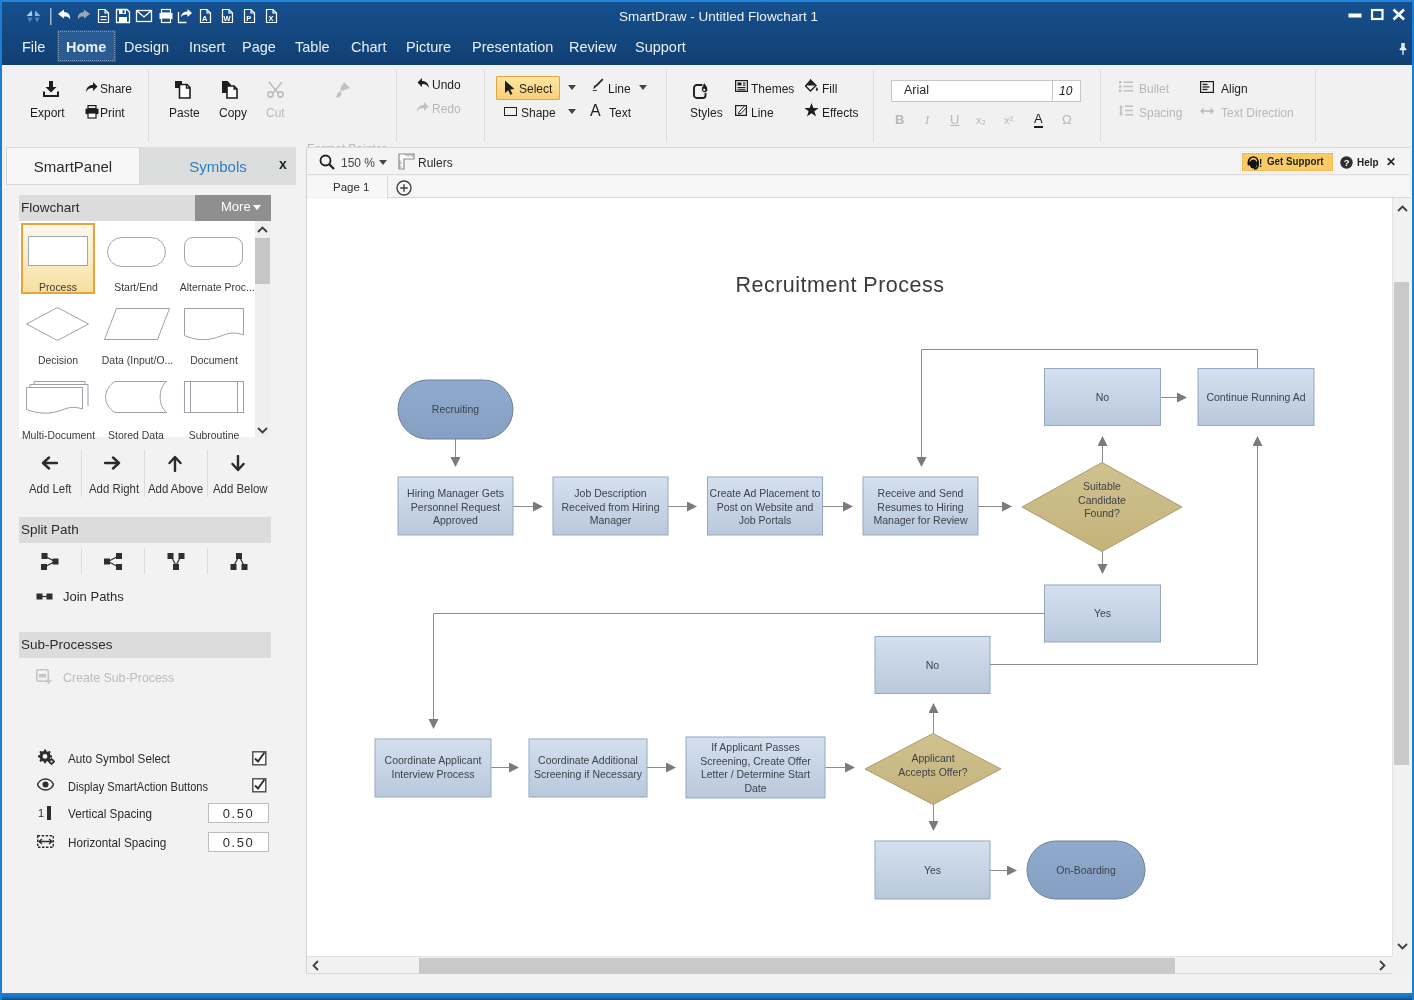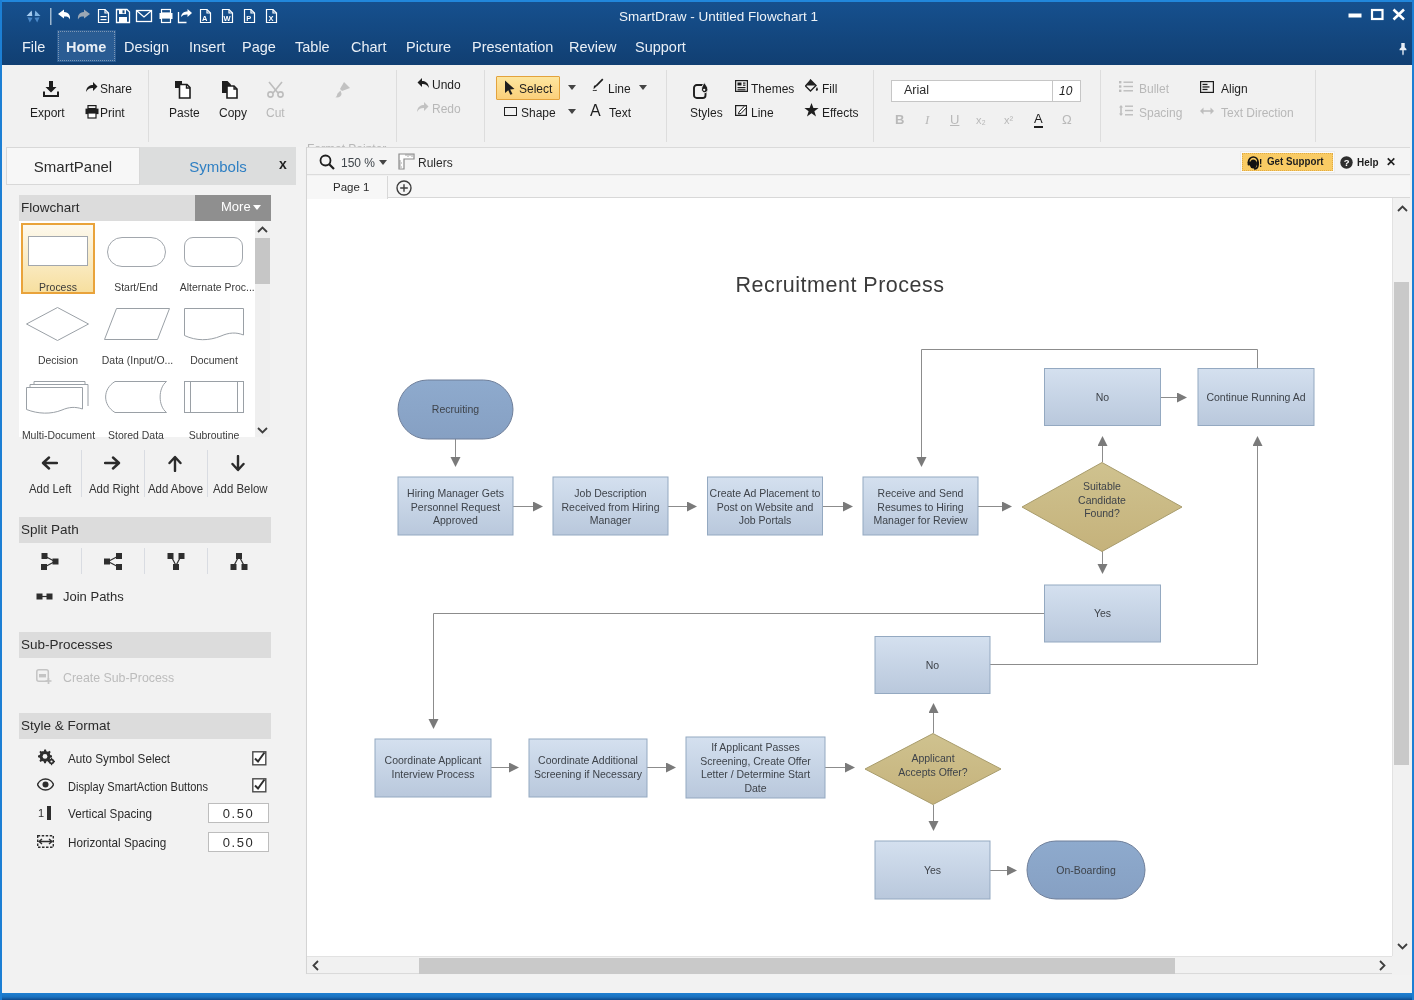--- a/index.html
+++ b/index.html
@@ -457,21 +457,20 @@
     <div class="abs" style="left:63px; top:442px; font-size:13px; color:#2b2b2b;">Join Paths</div>
 
     <div class="abs phead" style="top:485px;">Sub-Processes</div>
     <svg class="abs" style="left:36px; top:522px;" width="17" height="16" viewBox="0 0 17 16">
         <rect x="0.8" y="0.8" width="11.5" height="11.5" rx="2" fill="none" stroke="#c4c4c4" stroke-width="1.5"></rect>
         <rect x="3" y="5" width="7" height="3.4" fill="#c4c4c4"></rect>
         <path d="M12.5 9 L12.5 15 M9.5 12 L15.5 12" stroke="#c4c4c4" stroke-width="1.7"></path>
       </svg>
     <div class="abs" style="left:63px; top:523px; font-size:13px; color:#bcbcbc; transform:scaleX(.95); transform-origin:0 50%;">Create Sub-Process</div>
 
-    <div class="abs phead" style="top:566px;">Style &amp; Format</div>
     <svg class="abs" style="left:36px; top:602px;" width="19" height="17" viewBox="0 0 19 17">
         <g fill="#2e2e2e">
           <path d="M6 2.2 L7.8 2.2 L8.3 0.5 L10 0.5 L10.4 2.2 L12 2.8 L13.5 1.8 L14.7 3 L13.8 4.5 L14.3 6 L16 6.5 L16 8.2 L14.3 8.7 L13.7 10.2 L14.6 11.7 L13.4 12.9 L12 12 L10.3 12.6 L9.9 14.3 L8.2 14.3 L7.7 12.6 L6 11.9 L4.6 12.9 L3.4 11.7 L4.3 10.2 L3.7 8.7 L2 8.2 L2 6.5 L3.7 6 L4.3 4.4 L3.4 3 L4.6 1.8 L6 2.7 Z"></path>
         </g>
         <circle cx="9" cy="7.4" r="2.4" fill="#f2f2f2"></circle>
         <g fill="#2e2e2e">
           <circle cx="15.5" cy="12.5" r="2.8"></circle>
           <circle cx="15.5" cy="12.5" r="1.1" fill="#f2f2f2"></circle>
           <rect x="14.9" y="8.8" width="1.3" height="1.6"></rect>
           <rect x="14.9" y="14.6" width="1.3" height="1.6"></rect>

